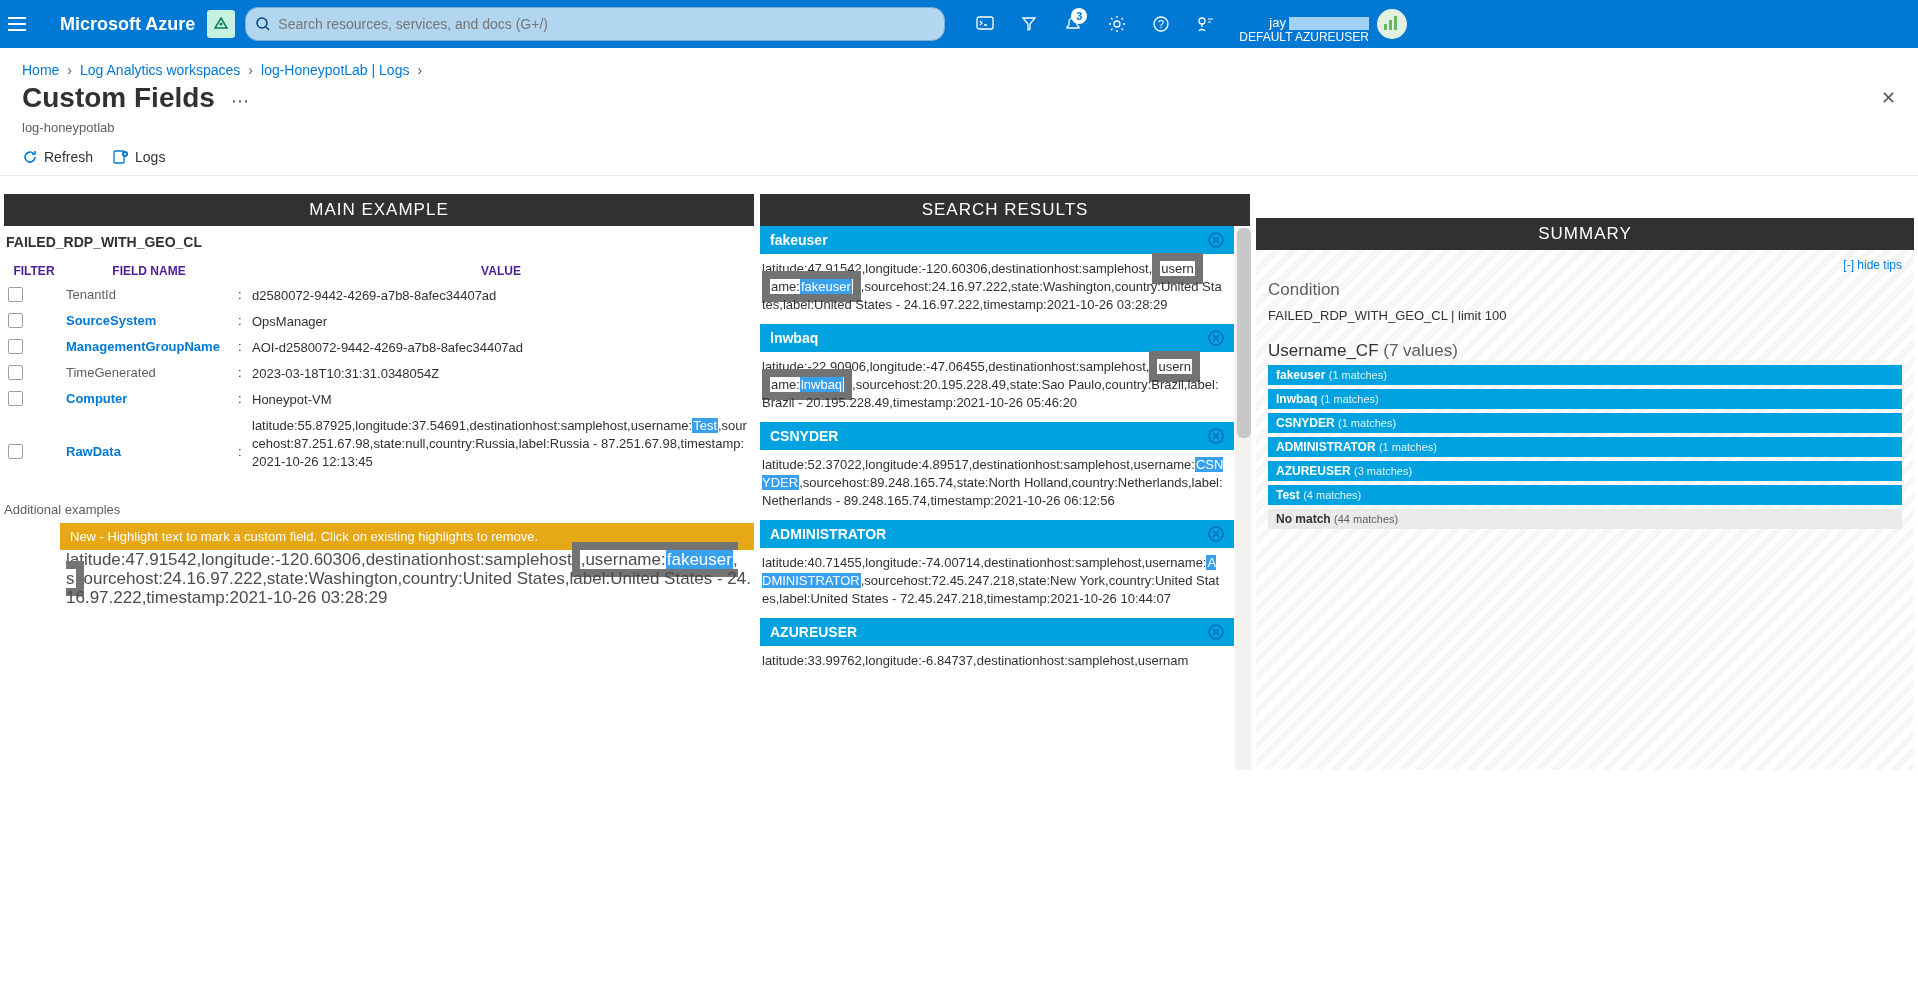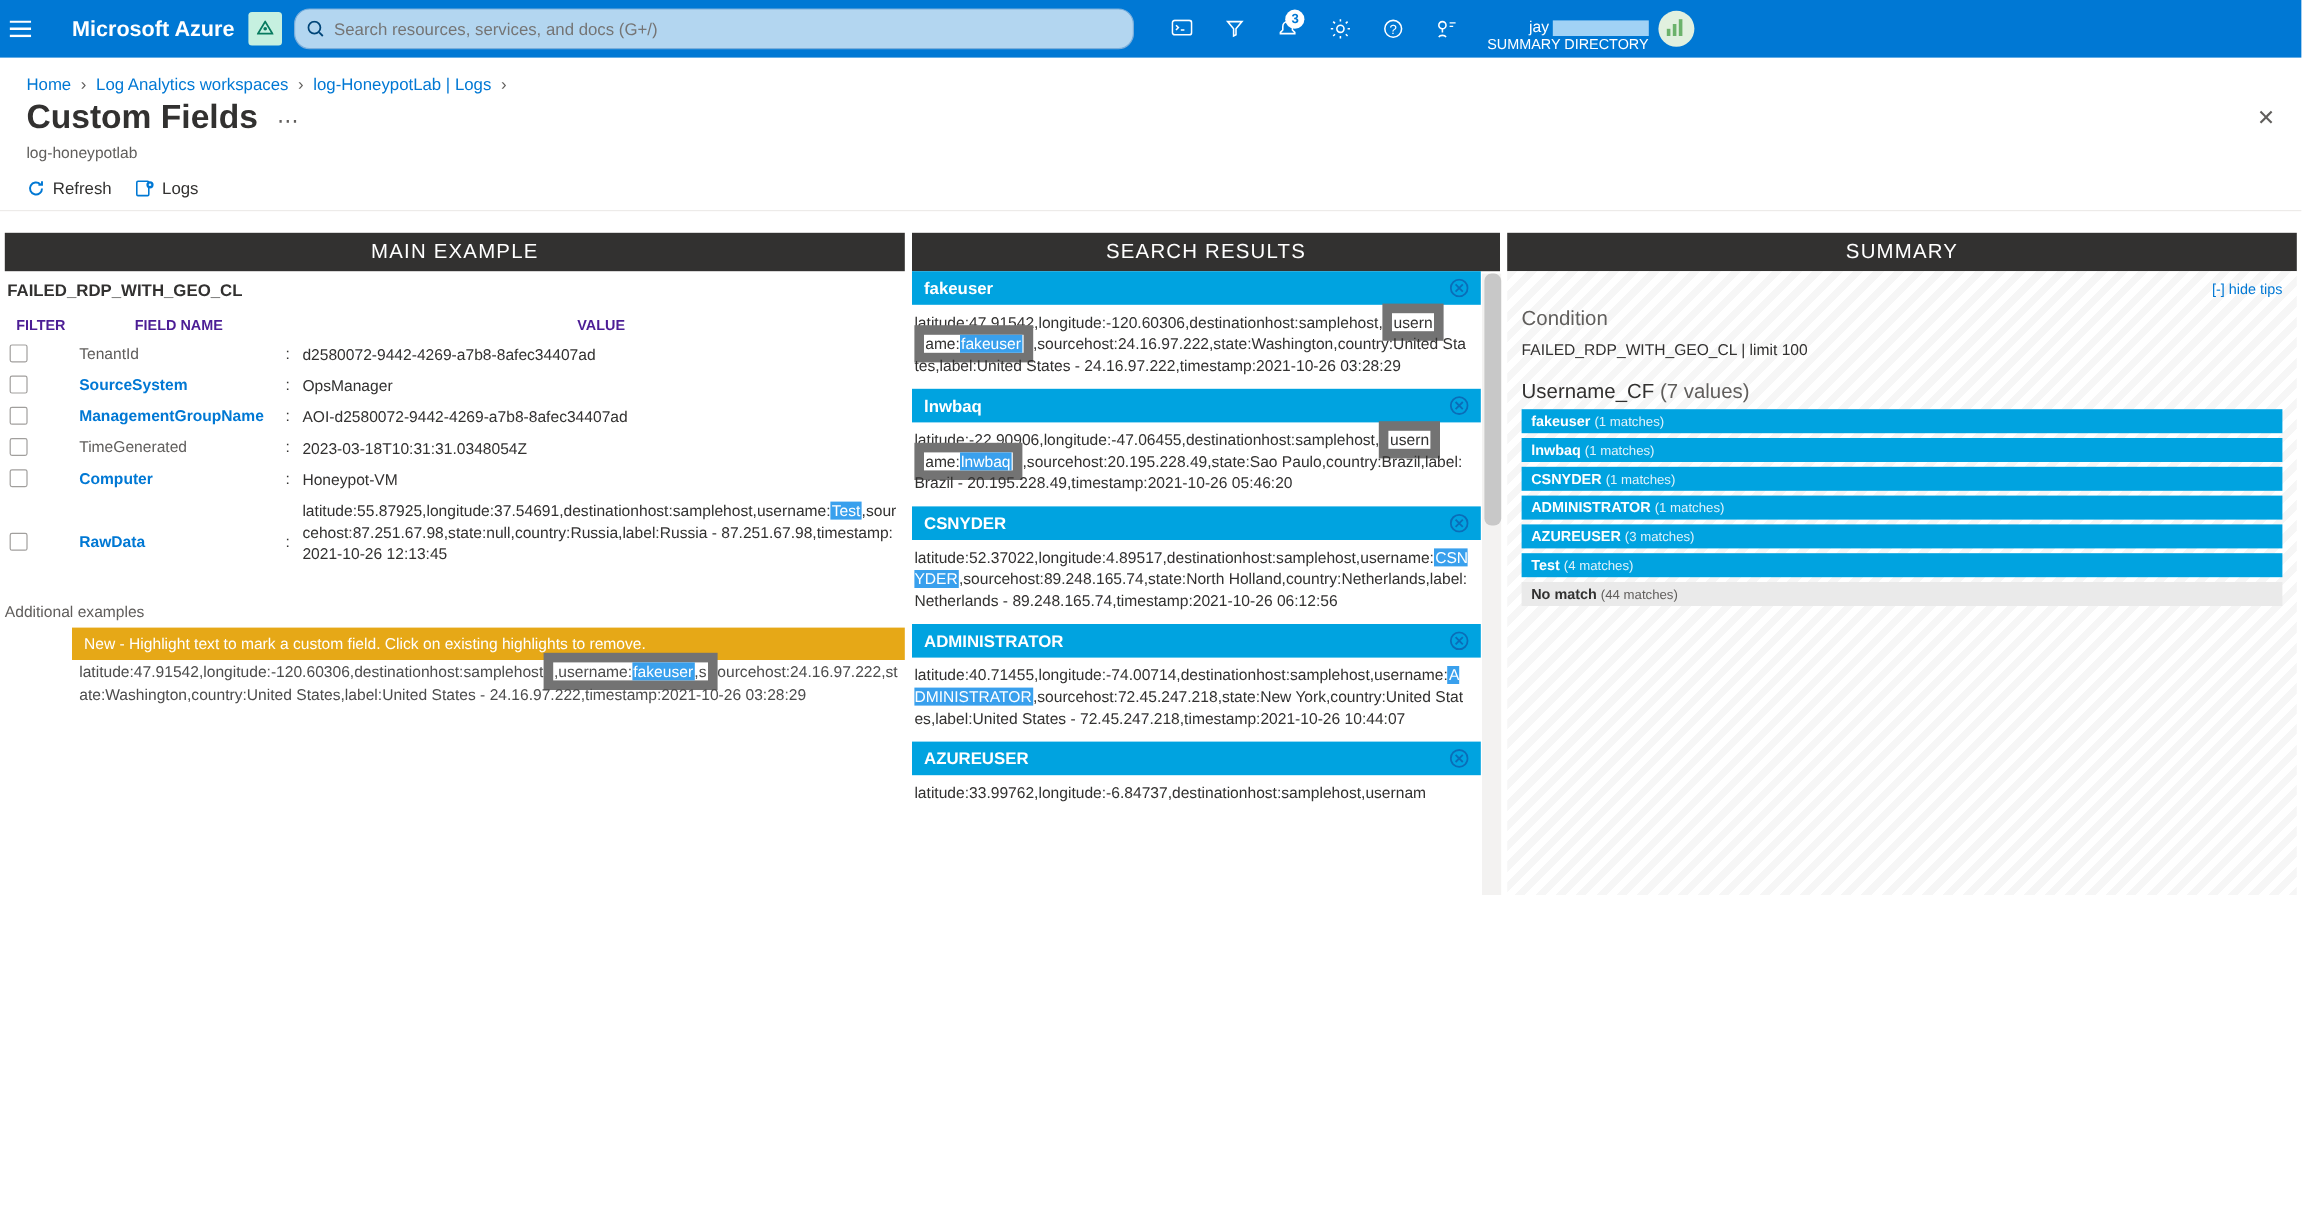--- a/index.html
+++ b/index.html
@@ -27,34 +27,34 @@
   .ellipsis { color:#605e5c; font-size:18px; cursor:pointer;}
   .close-btn { font-size:18px; color:#605e5c; cursor:pointer;}
   .subtitle { padding:0 22px; font-size:13px; color:#605e5c;}
   .toolbar { padding: 14px 22px 10px 22px; display:flex; gap:20px; border-bottom:1px solid #edebe9; align-items:center;}
   .toolbar .tbtn { display:flex; align-items:center; gap:6px; cursor:pointer; color:#323130; font-size:14px;}
   .toolbar .tbtn .ico { color:#0078d4; }
   .content { display:flex; padding: 18px 4px 0 4px; gap:6px;}
   .col-header { background:#323130; color:#fff; text-align:center; padding:6px; font-size:17px; letter-spacing:1px; }
   .main-col { flex:0 0 750px; }
   .search-col { flex:0 0 490px; }
-  .summary-col { flex:1; position:relative;}
+  .summary-col { flex:1; position:relative;margin-top:24px;}
   .section-title { font-weight:600; font-size:14px; padding:8px 2px; }
   .fields-table { width:100%; font-size:13px; }
   .fields-table th { text-align:center; font-weight:700; padding:4px 2px; color:#4c1d95; font-size:12px;}
   .fields-table td { padding:3px 2px; vertical-align:top;}
   .fields-table td.fname a { color:#0078d4; text-decoration:none; font-weight:600;}
   .fields-table td.sep { color:#323130; width:10px;}
   .fields-table td.val { color:#323130; word-break:break-all; line-height:18px;}
   .cb { width:15px; height:15px; border:1px solid #a19f9d; border-radius:2px; display:inline-block;}
   .add-ex { padding-top:26px; color:#605e5c; font-size:13px; padding-left:0;}
   .hint-bar { background:#e6a817; color:#fff; padding:6px 10px; font-size:13px; margin-top:6px;}
   .add-row { padding:6px 0; font-size:13px;}
   .add-row .rd { color:#0078d4; margin-left:24px;}
-  .add-text { padding:0 0 0 64px; font-size:13px; line-height:19px; word-break:break-all; color:#4c4c4c;}
+  .add-text { padding:0 0 0 64px; font-size:17px; line-height:19px; word-break:break-all; color:#4c4c4c;}
   .hl-blue { background:#39a0ed; color:#fff; padding:0 1px;}
   .red-box { border:8px solid #737373; padding:0 1px;margin-top:48px;}
   .search-item { margin-bottom:10px; }
   .sr-title { background:#00a3e0; color:#fff; font-weight:600; padding:6px 10px; display:flex; align-items:center; justify-content:space-between;}
   .sr-title .edit-ico { color:#0a6db8;}
   .sr-body { padding:6px 10px 0 2px; font-size:13px; color:#323130; line-height:18px; word-break:break-all;}
   .scroll-thumb { position:absolute; right:0; top:0; width:14px; height:210px; background:#c8c8c8; border-radius:6px;}
   .scroll-track { position:absolute; right:-1px; top:0; bottom:0; width:16px; background:#f3f2f1;}
   .search-wrap { position:relative; }
   .summary-diag { background: repeating-linear-gradient(135deg, #f6f6f6, #f6f6f6 6px, #ffffff 6px, #ffffff 12px); padding: 8px 12px; min-height:520px;}
@@ -126,21 +126,21 @@
         <svg width="18" height="18">
           <circle cx="6" cy="6" r="3" stroke="#fff" fill="none" stroke-width="1.3"></circle>
           <path d="M6 9v3M3 16c1-2 5-2 6 0" stroke="#fff" stroke-width="1.3" fill="none"></path>
           <path d="M12 4h5M12 7h3" stroke="#fff" stroke-width="1"></path>
         </svg>
       </div>
   </div>
   <div class="user-block">
     <div>
       <div class="name"><span>jay</span><span class="redact"></span></div>
-      <div>SUMMARY DIRECTORY</div>
+      <div>DEFAULT AZUREUSER</div>
     </div>
     <div class="avatar">
         <svg width="20" height="20">
           <rect x="2" y="10" width="3" height="6" fill="#6bb26b"></rect>
           <rect x="7" y="6" width="3" height="10" fill="#6bb26b"></rect>
           <rect x="12" y="2" width="3" height="14" fill="#6bb26b"></rect>
         </svg>
       </div>
   </div>
 </div>

